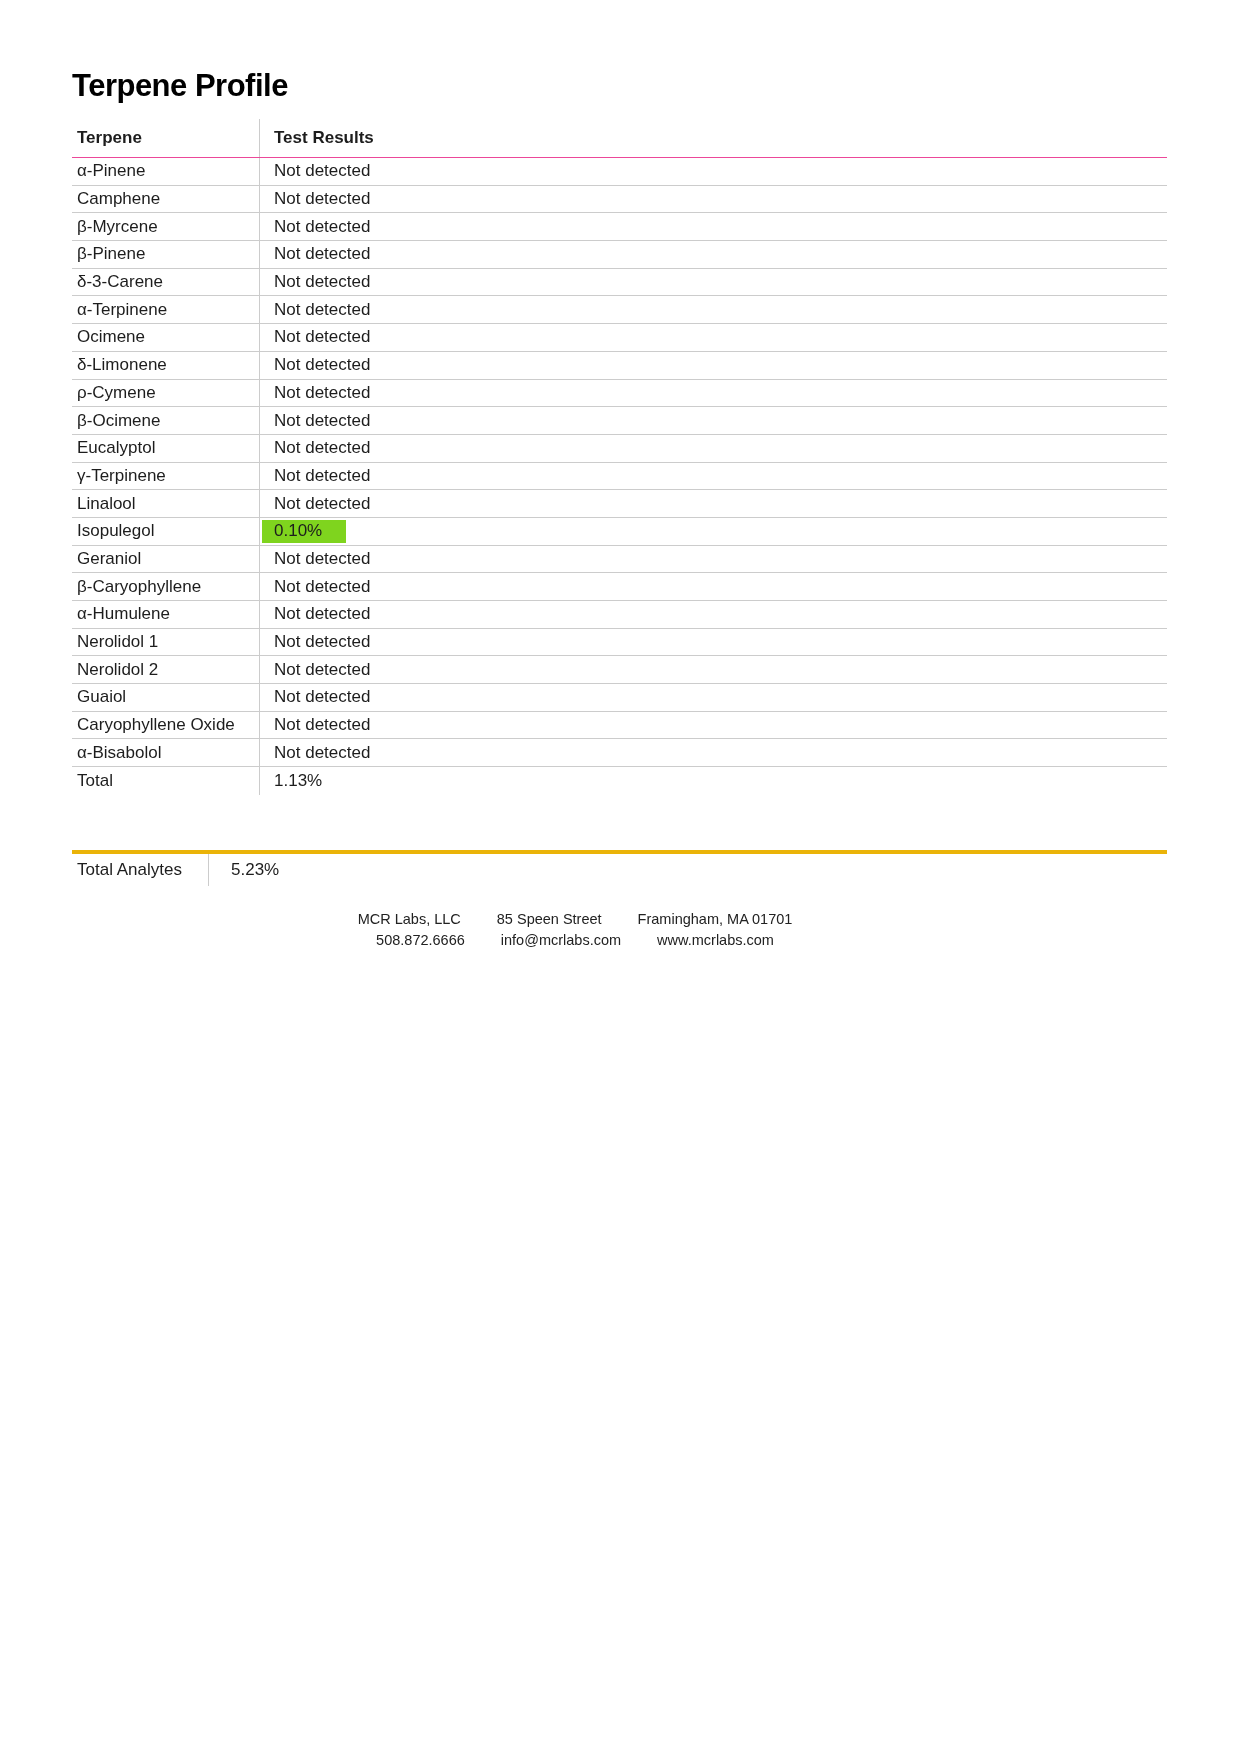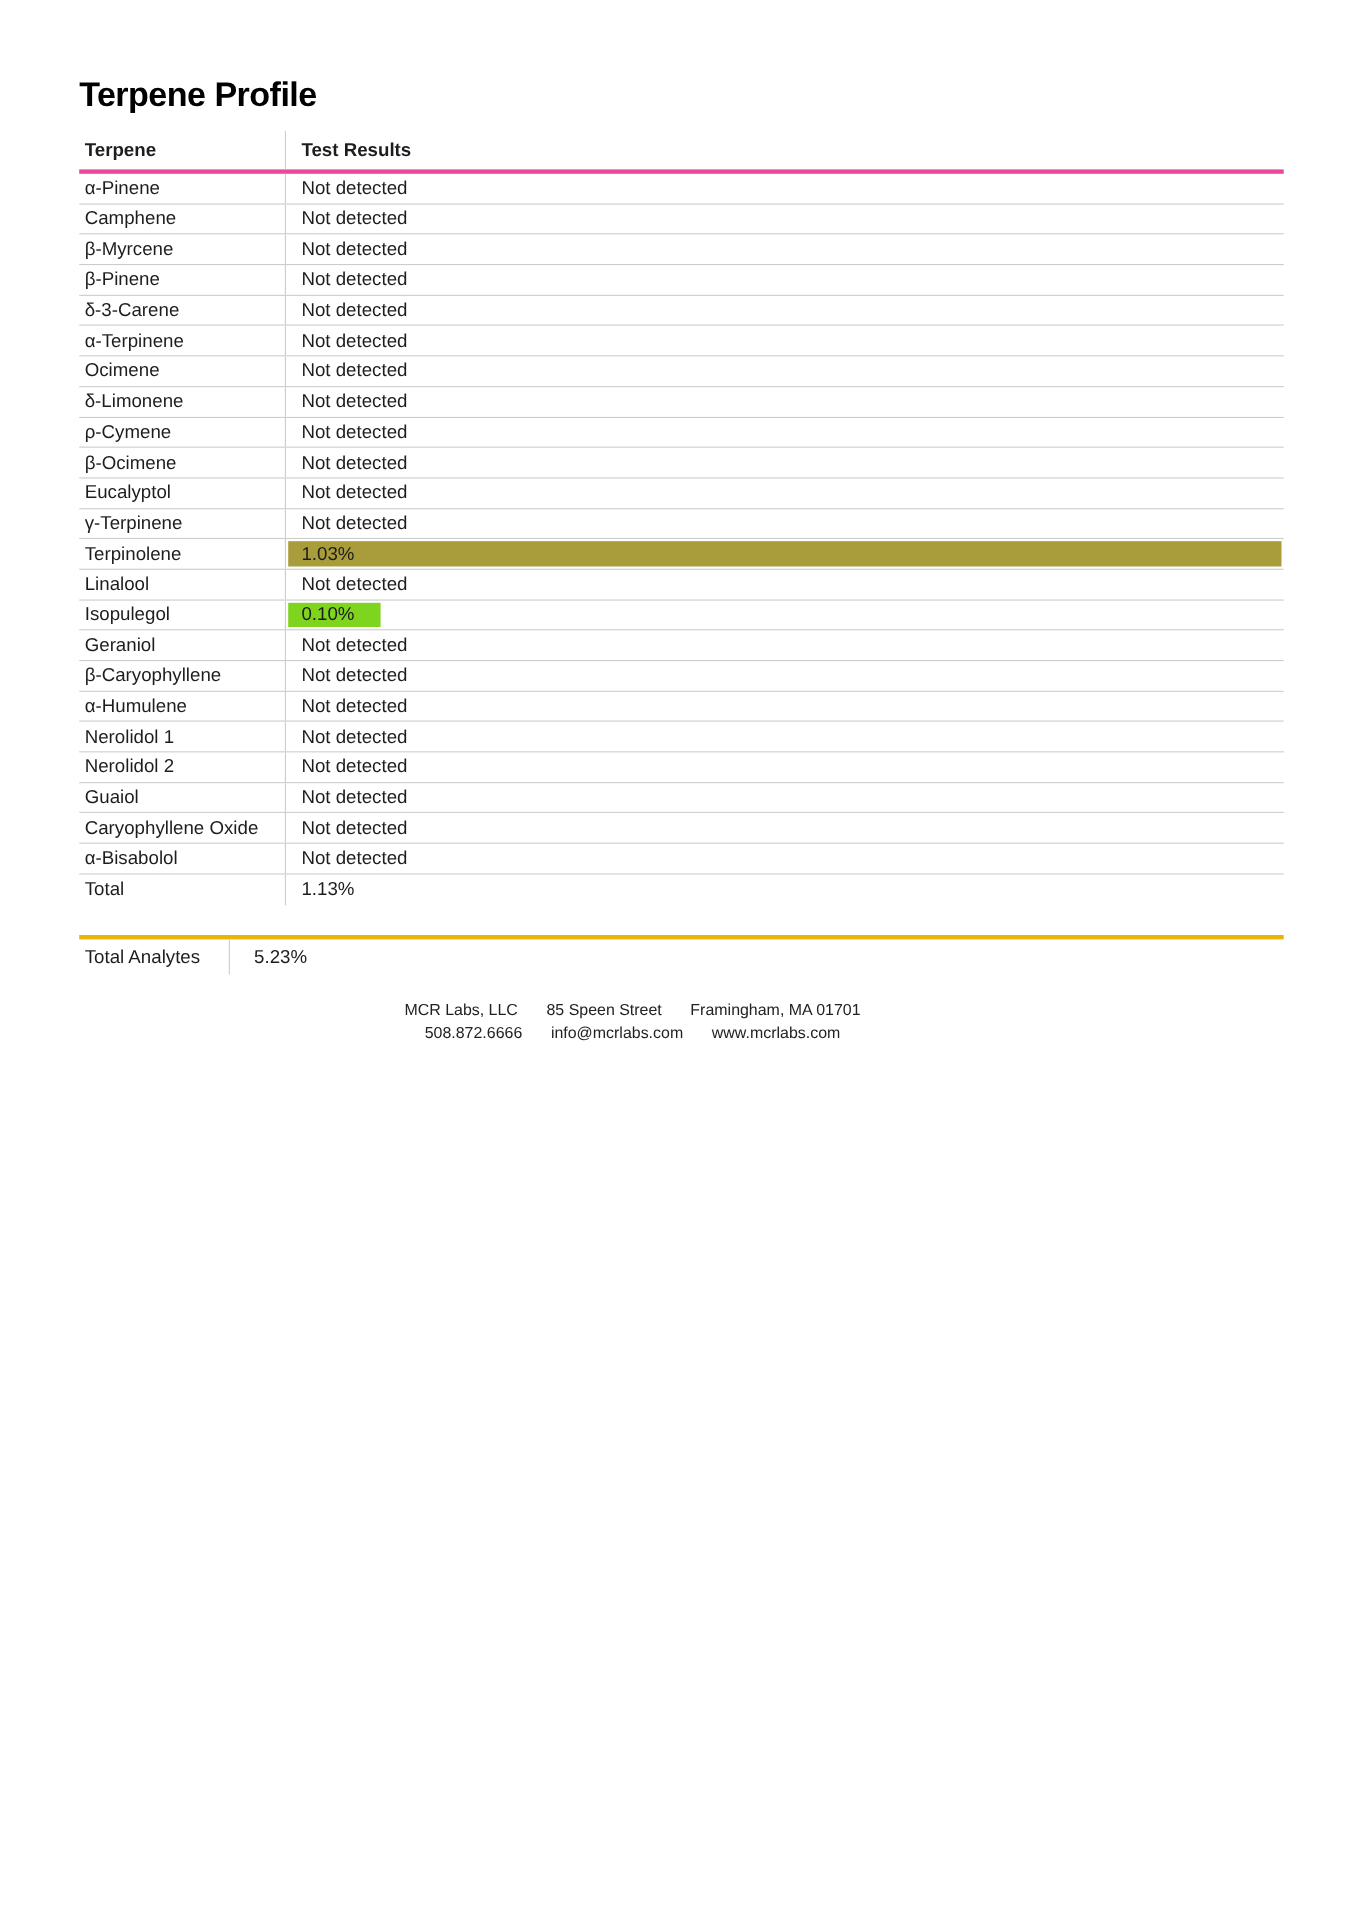--- a/index.html
+++ b/index.html
@@ -26,21 +26,21 @@
   .table {
     position: absolute;
     top: 119px;
     left: 72px;
     width: 1095px;
     font-size: 17px;
   }
   .thead {
     display: flex;
     height: 39px;
-    border-bottom: 4px solid #ec4899;
+    border-bottom: 1px solid #ec4899;
     font-weight: 700;
   }
   .col-terpene {
     flex: none;
     width: 187px;
     padding-left: 5px;
     display: flex;
     align-items: center;
   }
   .col-result {
@@ -95,21 +95,21 @@
     left: 575px;
     transform: translateX(-50%);
     display: flex;
     flex-direction: column;
     align-items: center;
     row-gap: 5px;
     font-size: 14.5px;
     color: #222222;
     white-space: nowrap;
   }
-  .footer-line { display: flex; column-gap: 26px; }
+  .footer-line { display: flex; column-gap: 36px; }
 </style>
 </head>
 <body>
 
 <div class="page">
 
   <div class="title">Terpene Profile</div>
 
   <div class="table">
     <div class="thead">
@@ -206,27 +206,20 @@
   </div>
 
   <div class="row">
     <div class="col-terpene">γ-Terpinene</div>
     <div class="col-result">
 
       <span class="result-text">Not detected</span>
     </div>
   </div>
 
-  <div class="row">
-    <div class="col-terpene">Terpinolene</div>
-    <div class="col-result">
-      <div class="bar" style="background: rgb(169, 157, 59); width: 99.6%;"></div>
-      <span class="result-text">1.03%</span>
-    </div>
-  </div>
 
   <div class="row">
     <div class="col-terpene">Linalool</div>
     <div class="col-result">
 
       <span class="result-text">Not detected</span>
     </div>
   </div>
 
   <div class="row">

